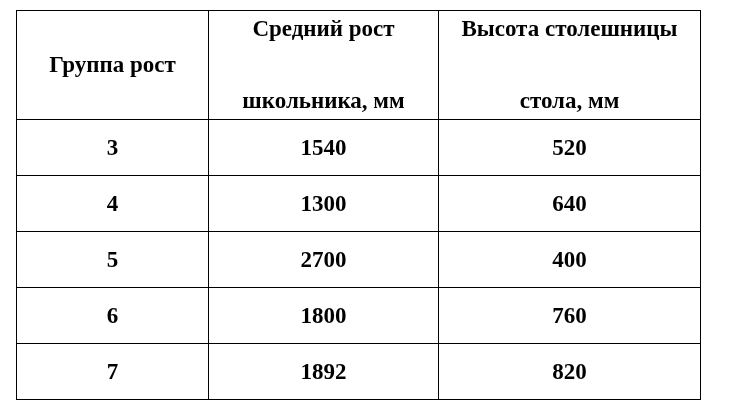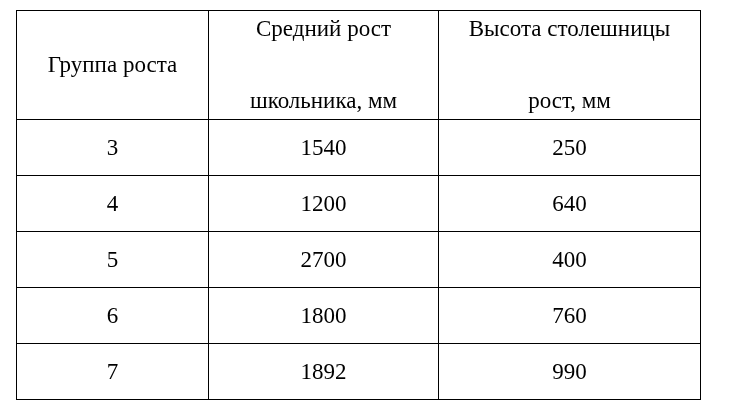--- a/index.html
+++ b/index.html
@@ -26,21 +26,21 @@
     top: 10px;
     width: 684px;
     border-collapse: collapse;
     table-layout: fixed;
   }
   table.data-table td,
   table.data-table th {
     border: 1px solid #000000;
     text-align: center;
     vertical-align: middle;
-    font-weight: normal;
+    font-weight: bold;
     font-size: 23px;
     line-height: 1.55;
     padding: 0;
   }
   col.col-group  { width: 192px; }
   col.col-height { width: 230px; }
   col.col-desk   { width: 262px; }
 
   thead td {
     height: 108px;
@@ -63,54 +63,54 @@
 
   <table class="data-table">
     <colgroup>
       <col class="col-group">
       <col class="col-height">
       <col class="col-desk">
     </colgroup>
     <thead>
       <tr>
         <td>
-          <span class="hdr-line">Группа роста</span>
+          <span class="hdr-line">Группа рост</span>
         </td>
         <td>
           <span class="hdr-line">Средний рост</span>
           <span class="hdr-line">школьника, мм</span>
         </td>
         <td>
           <span class="hdr-line">Высота столешницы</span>
-          <span class="hdr-line">рост, мм</span>
+          <span class="hdr-line">стола, мм</span>
         </td>
       </tr>
     </thead>
     <tbody>
       <tr>
         <td>3</td>
         <td>1540</td>
-        <td>250</td>
+        <td>520</td>
       </tr>
       <tr>
         <td>4</td>
-        <td>1200</td>
+        <td>1300</td>
         <td>640</td>
       </tr>
       <tr>
         <td>5</td>
         <td>2700</td>
         <td>400</td>
       </tr>
       <tr>
         <td>6</td>
         <td>1800</td>
         <td>760</td>
       </tr>
       <tr>
         <td>7</td>
         <td>1892</td>
-        <td>990</td>
+        <td>820</td>
       </tr>
     </tbody>
   </table>
 
 </div>
 
 </body></html>

